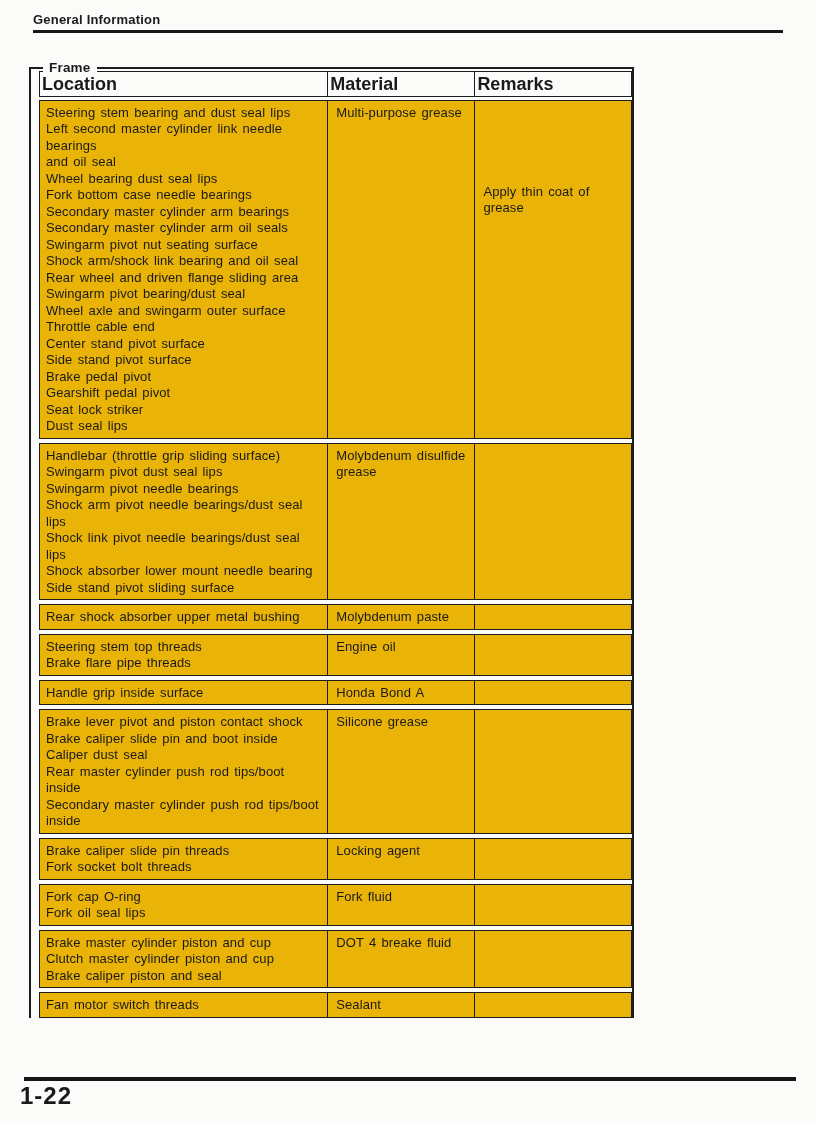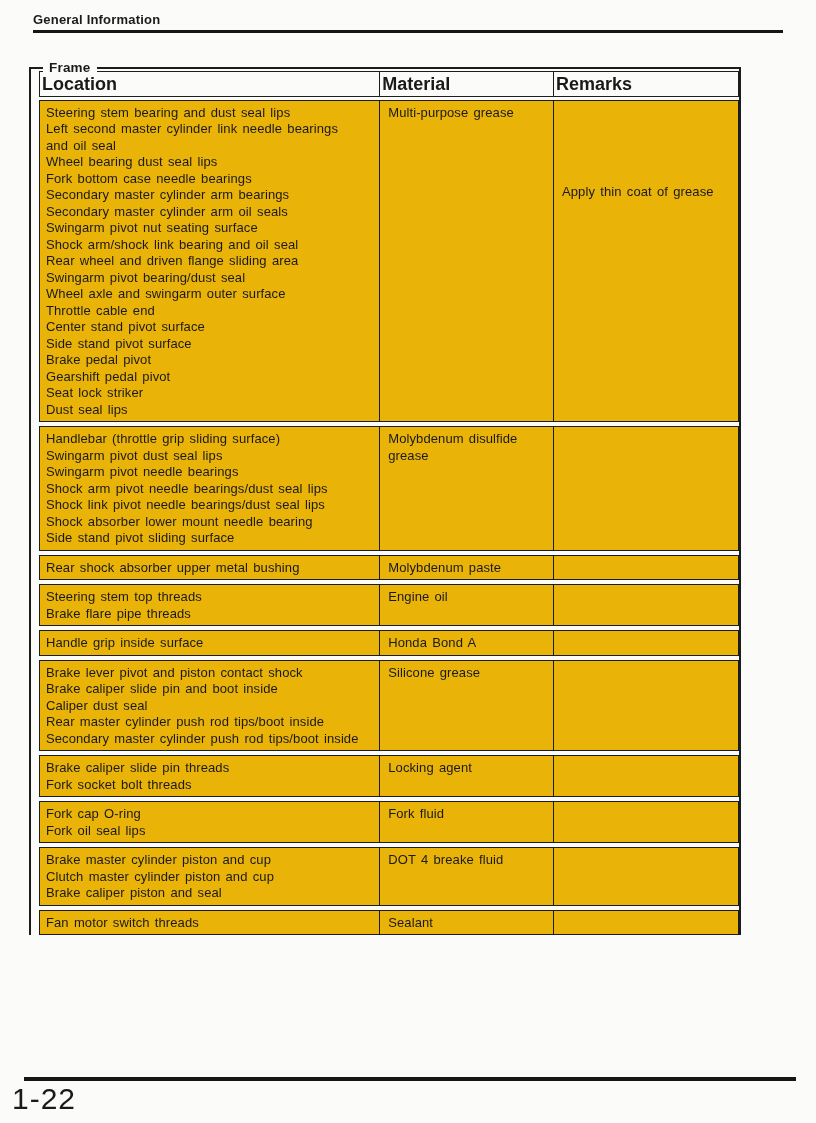--- a/index.html
+++ b/index.html
@@ -20,21 +20,21 @@
     font-size: 13px; font-weight: bold; letter-spacing: 0.2px;
   }
   .top-rule {
     position: absolute; left: 33px; top: 30px;
     width: 750px; height: 3px; background: #161616;
   }
 
   
   .frame-box {
     position: absolute; left: 29px; top: 67px;
-    width: 712px;
+    width: 605px;
     border: 2px solid #1c1c1c;
     border-bottom: none;
     padding: 2px 0 0 8px;
   }
   .frame-label {
     position: absolute; top: -9px; left: 12px;
     background: #fbfbf9;
     padding: 0 6px;
     font-size: 13.5px; font-weight: bold; letter-spacing: 0.2px;
     line-height: 15px;
@@ -61,22 +61,22 @@
   .c-mat { width: 24.9%; border-left: 1.5px solid #1c1c1c; padding: 4px 8px 3px 8px; }
   .c-rem { width: 26.5%; border-left: 1.5px solid #1c1c1c; padding: 4px 8px 3px 8px; }
   .c-loc div, .c-mat div, .c-rem div { word-spacing: 1.5px; letter-spacing: 0.1px; }
 
   
   .bottom-rule {
     position: absolute; left: 24px; top: 1077px;
     width: 772px; height: 3.5px; background: #161616;
   }
   .page-number {
-    position: absolute; left: 12px; top: 1082px;
-    font-size: 30px; font-weight: normal; letter-spacing: 1px;
+    position: absolute; left: 20px; top: 1082px;
+    font-size: 24px; font-weight: bold; letter-spacing: 1px;
   }
 </style>
 </head>
 <body>
 
 <div class="page">
 
   <div class="doc-title">General Information</div>
   <div class="top-rule"></div>
 

